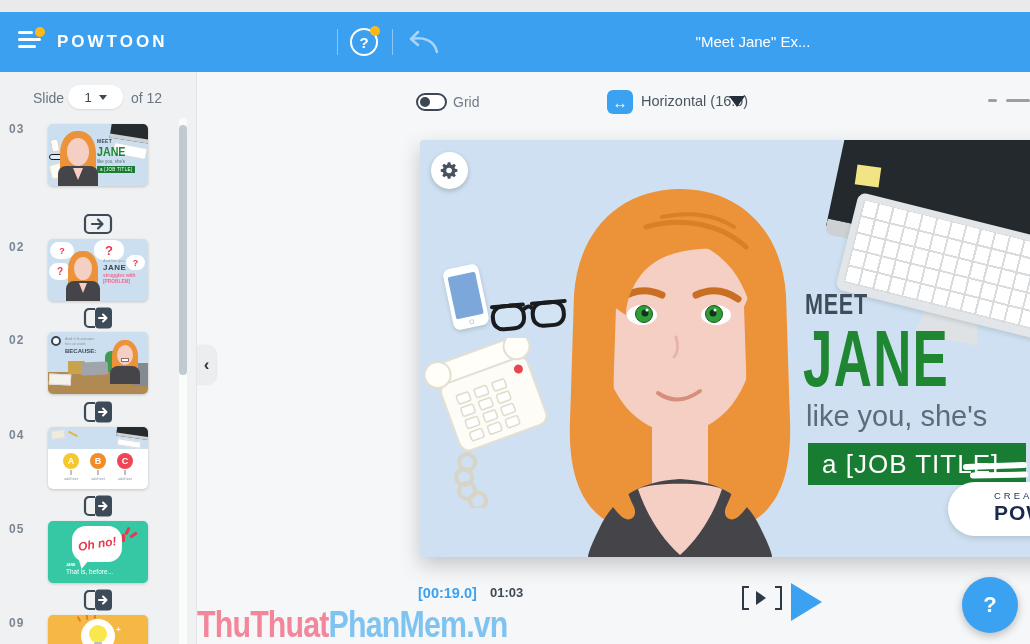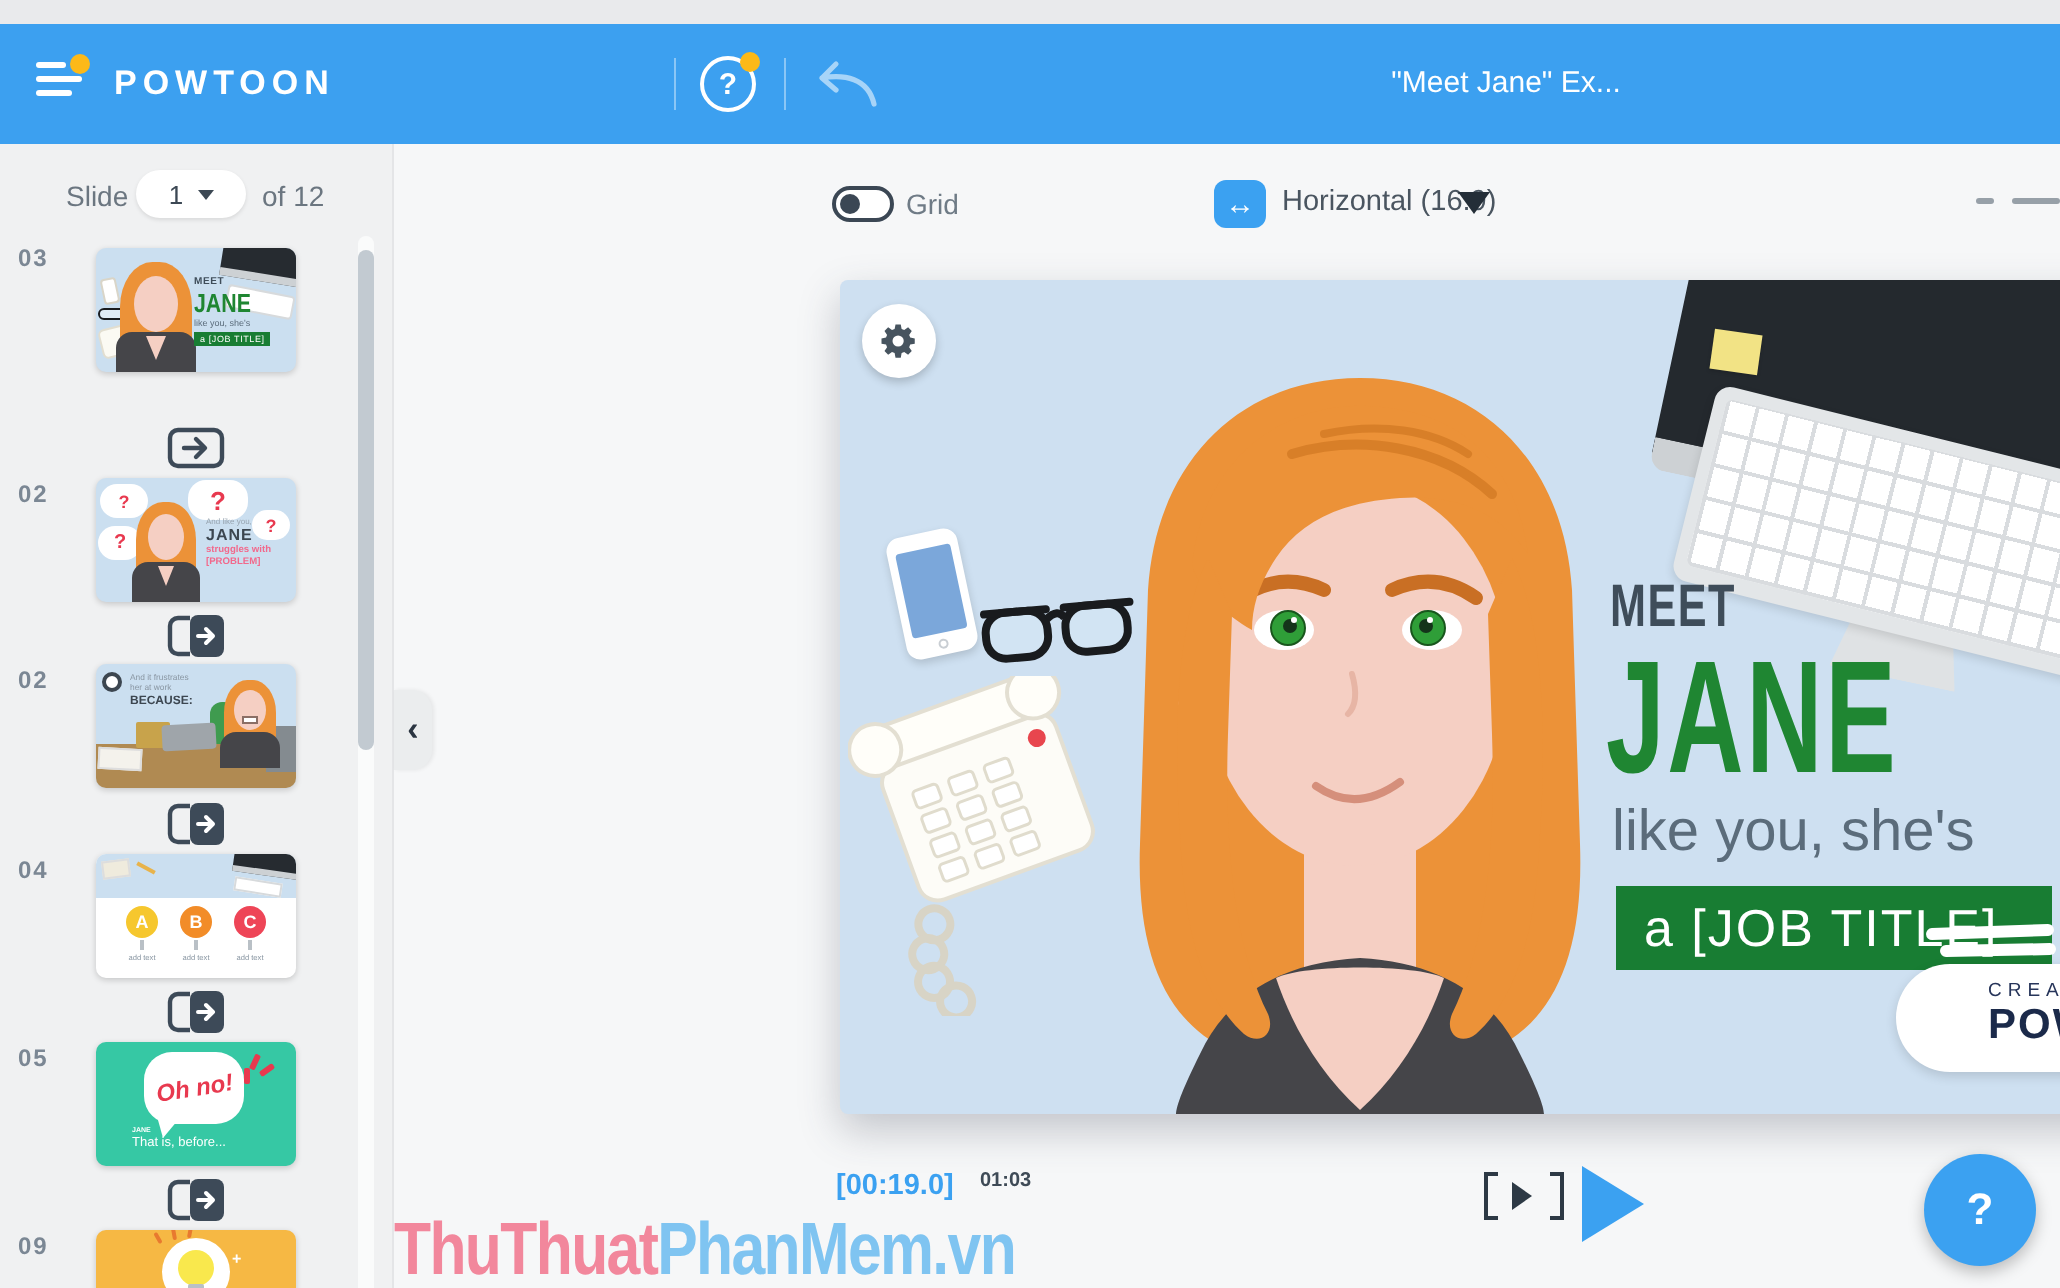--- a/index.html
+++ b/index.html
@@ -154,21 +154,21 @@
   .banner{position:absolute;left:388px;top:303px;width:218px;height:42px;background:#187D33;color:#fff;z-index:4;
       font-size:26px;letter-spacing:1px;display:flex;align-items:center;padding-left:14px;white-space:nowrap;}
   .swoosh{position:absolute;background:#fff;border-radius:4px;z-index:5;}
   .badge{position:absolute;left:528px;top:342px;width:190px;height:54px;background:#fff;border-radius:27px 0 0 27px;
       z-index:6;box-shadow:0 2px 6px rgba(0,0,0,.14);padding:8px 0 0 46px;}
   .badge-l1{font-size:9.5px;letter-spacing:3px;color:#27355A;}
   .badge-l2{font-size:21px;font-weight:800;letter-spacing:1px;color:#1B2A4A;line-height:1.1;}
 
   
   .time-current{position:absolute;left:418px;top:573px;font-size:14.5px;font-weight:bold;color:#3BA1F1;z-index:10;}
-  .time-total{position:absolute;left:490px;top:573px;font-size:10px;font-weight:bold;color:#3E4A56;z-index:10;text-align:right;}
+  .time-total{position:absolute;left:490px;top:573px;font-size:13px;font-weight:bold;color:#3E4A56;z-index:10;text-align:right;}
   .bracket-play{position:absolute;left:742px;top:574px;width:40px;height:24px;z-index:10;cursor:pointer;}
   .br{position:absolute;top:0;width:7px;height:24px;border-top:2.5px solid #2D3945;border-bottom:2.5px solid #2D3945;}
   .br.left{left:0;border-left:2.5px solid #2D3945;}
   .br.right{right:0;border-right:2.5px solid #2D3945;}
   .br-tri{position:absolute;left:14px;top:5px;width:0;height:0;border-left:10px solid #2D3945;
       border-top:7px solid transparent;border-bottom:7px solid transparent;}
   .big-play{position:absolute;left:791px;top:571px;width:0;height:0;border-left:31px solid #3BA1F1;
       border-top:19px solid transparent;border-bottom:19px solid transparent;cursor:pointer;z-index:10;}
   .watermark{position:absolute;left:197px;top:592px;font-size:37px;font-weight:bold;white-space:nowrap;z-index:11;
       transform:scaleX(.82);transform-origin:left;letter-spacing:-1px;}

